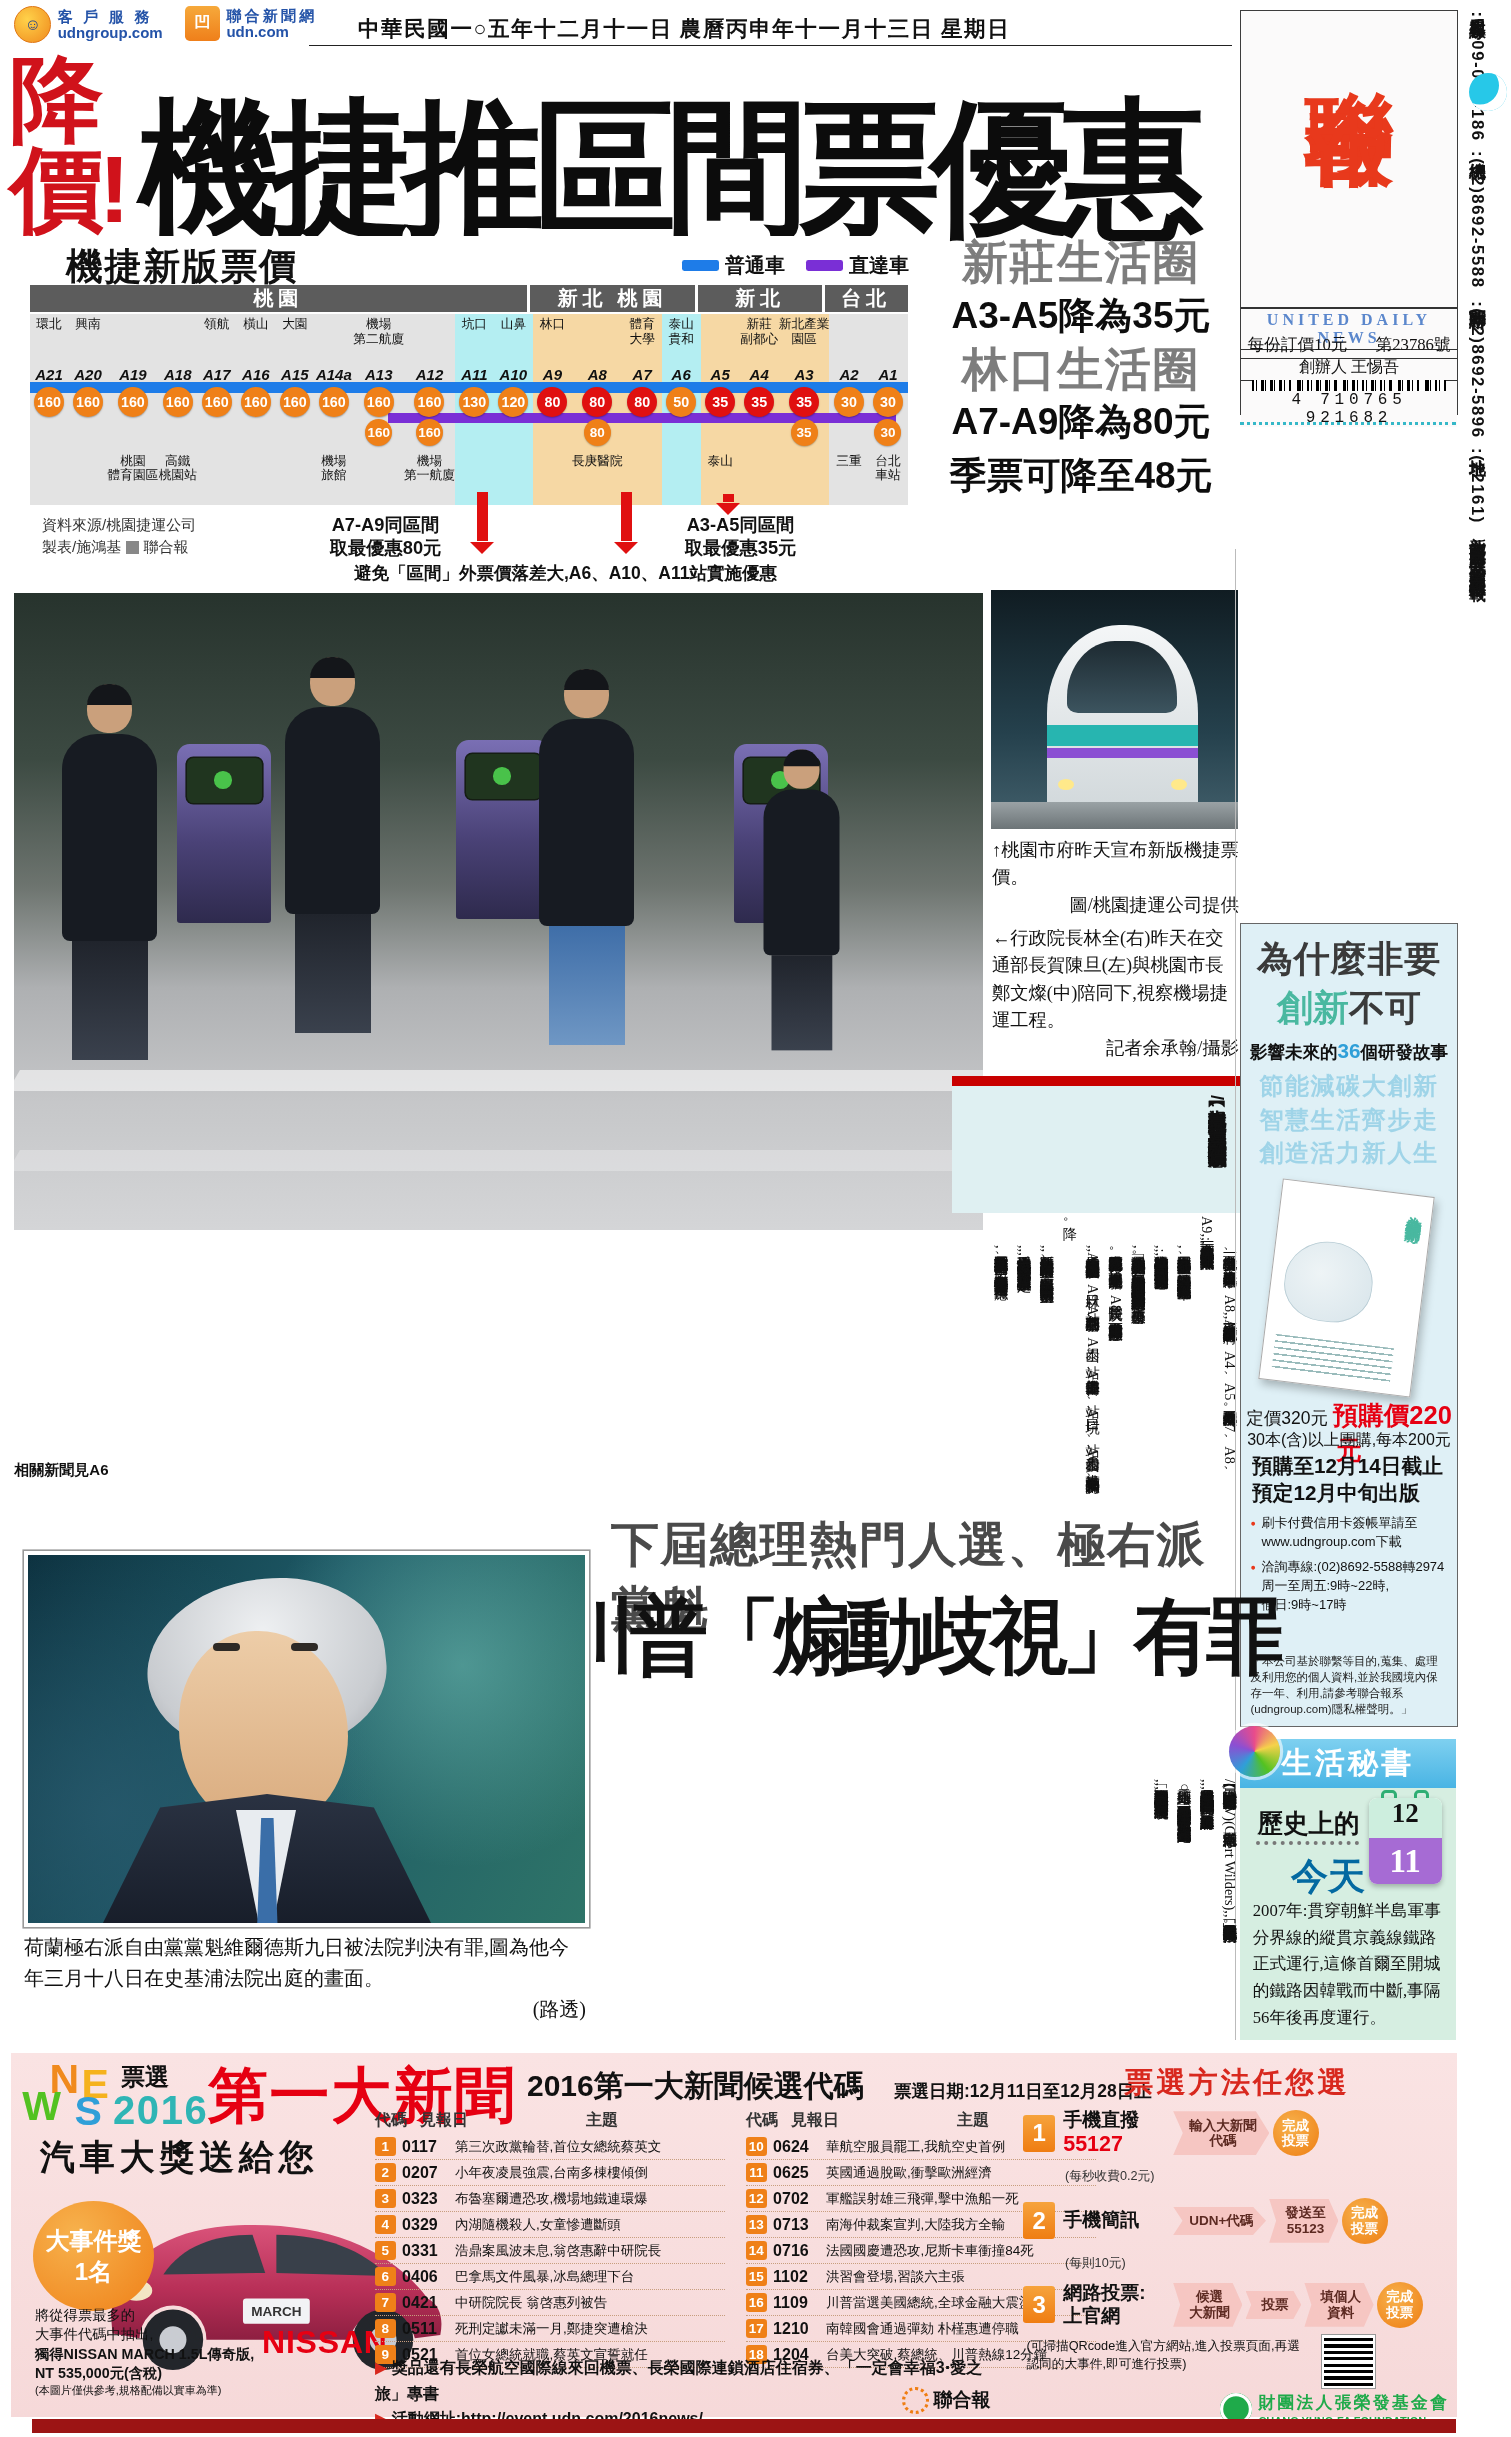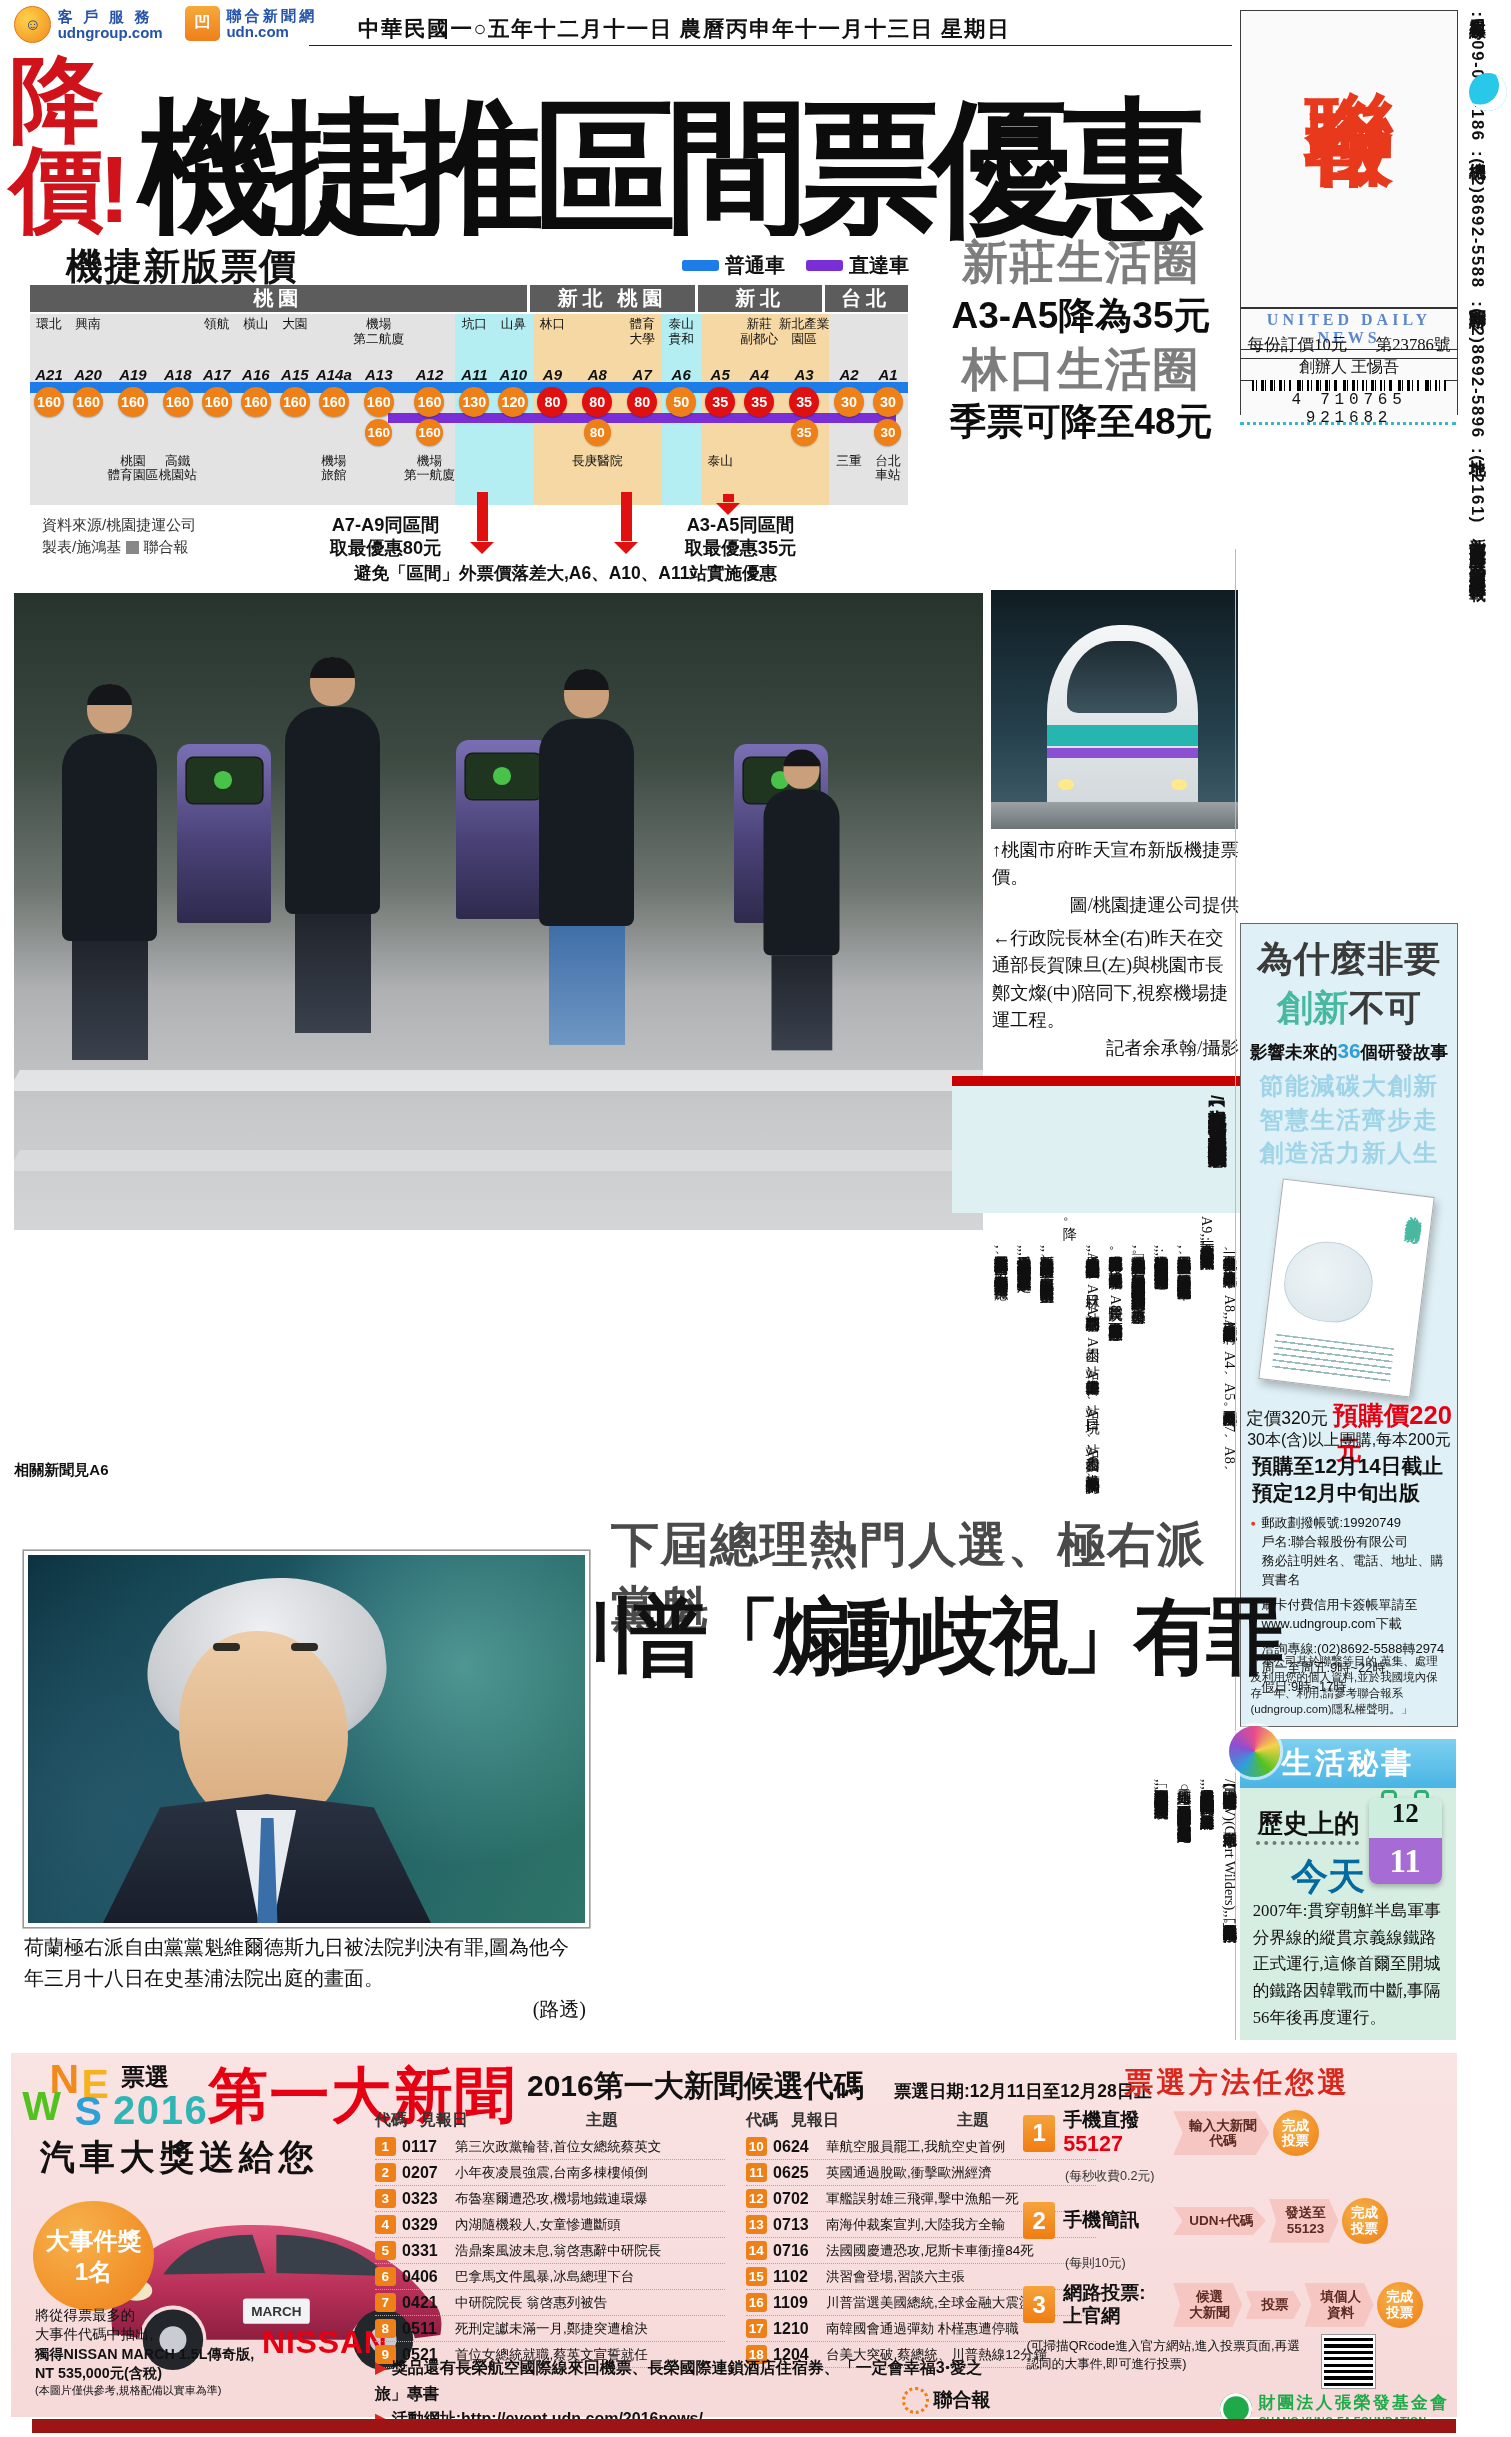--- a/index.html
+++ b/index.html
@@ -579,20 +579,21 @@
       <span>製表/施鴻基</span>
       <span class="brand-sq"></span>
       <span>聯合報</span>
     </div>
   </div>
 
   <div id="subheads" class="abs">
     <div class="sh-gray">新莊生活圈</div>
     <div class="sh-blk">A3-A5降為35元</div>
     <div class="sh-gray">林口生活圈</div>
+    <div class="sh-blk">A7-A9降為80元</div>
     <div class="sh-blk">季票可降至48元</div>
   </div>
 
   <div id="main-photo" class="abs">
     <div class="floor-stripe" style="top:477px;"></div>
     <div class="floor-stripe" style="top:557px;opacity:.5;"></div>
     <div class="gate" style="left:163px;top:151px;"></div>
     <div class="gate" style="left:442px;top:147px;"></div>
     <div class="gate" style="left:720px;top:151px;"></div>
     <div class="person" style="left:48px;top:91px;">
@@ -683,23 +684,20 @@
     </div>
     <div id="ba-price" class="ba">
       <span>定價320元</span>
       <span class="pre-price">預購價220元</span>
     </div>
     <div id="ba-bulk" class="ba">30本(含)以上團購,每本200元</div>
     <div id="ba-deadline">預購至12月14日截止</div>
     <div id="ba-publish">預定12月中旬出版</div>
     <div id="ba-bullets">
 
-    <div class="bullet pre">郵政劃撥帳號:19920749
-戶名:聯合報股份有限公司
-務必註明姓名、電話、地址、購買書名</div>
         <div class="bullet pre">刷卡付費信用卡簽帳單請至
 www.udngroup.com下載</div>
         <div class="bullet pre">洽詢專線:(02)8692-5588轉2974
 周一至周五:9時~22時,
 假日:9時~17時</div>
       </div>
     <div id="ba-privacy">「本公司基於聯繫等目的,蒐集、處理及利用您的個人資料,並於我國境內保存一年、利用,請參考聯合報系(udngroup.com)隱私權聲明。」</div>
   </div>
 
   <div id="life-box" class="abs">

